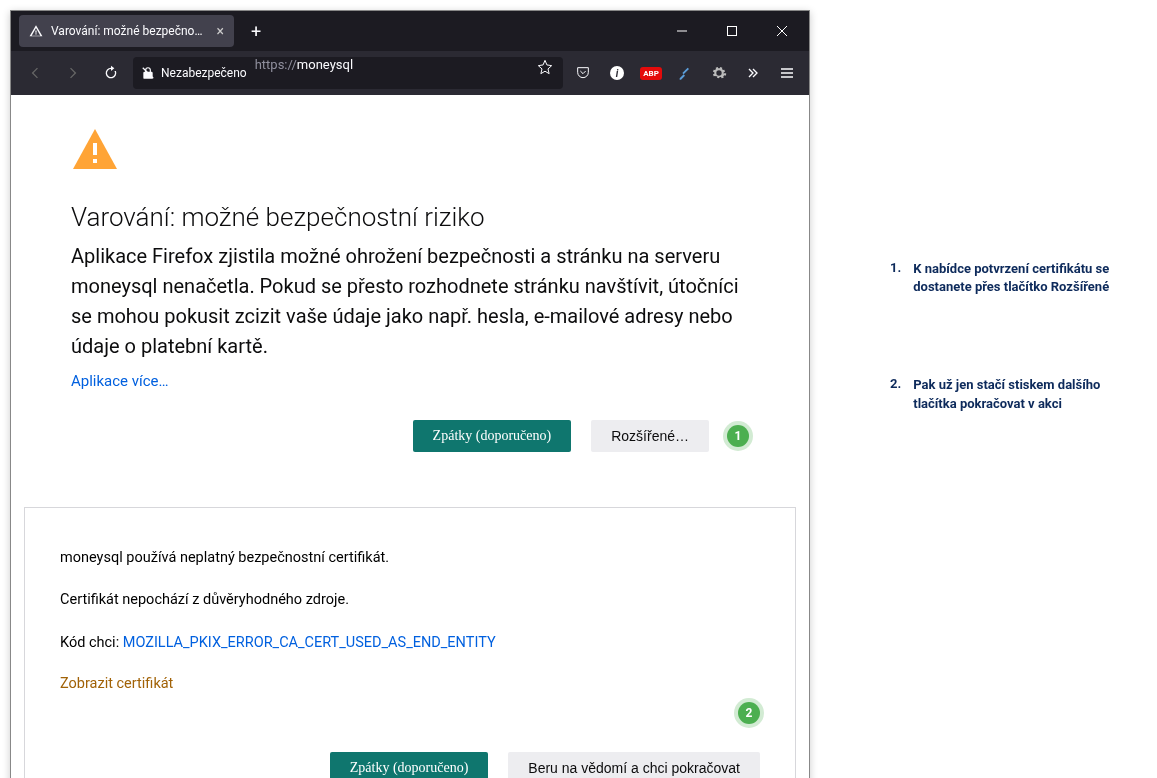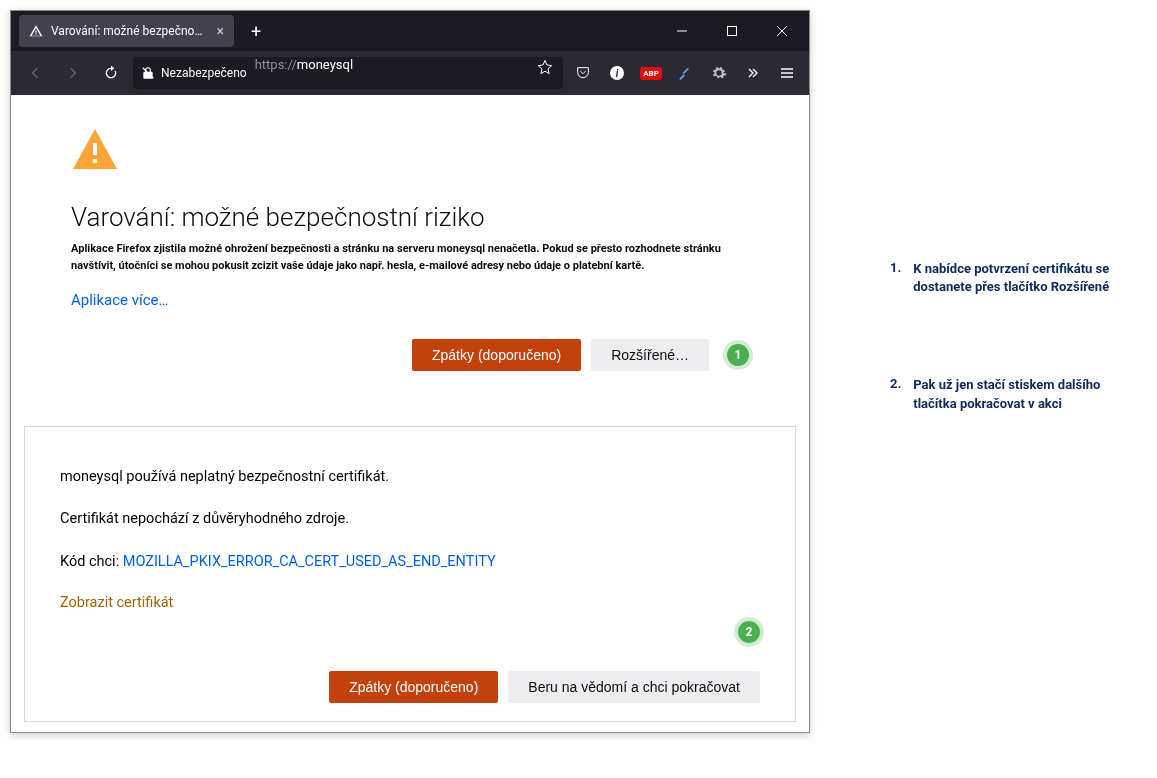--- a/index.html
+++ b/index.html
@@ -207,25 +207,24 @@
       height: 48px;
     }
     .page-title {
       font-size: 26px;
       font-weight: 300;
       margin-top: 25px;
       margin-bottom: 9px;
       color: #0c0c0d;
     }
     .page-text {
-      font-size: 11px;
+      font-size: 20px;
       line-height: 1.5;
-      margin-bottom: 16px;
+      margin-bottom: 10px;
       color: #0c0c0d;
-      font-weight: bold;
     }
     .learn-more {
       color: #0060df;
       text-decoration: none;
       font-size: 15px;
       cursor: pointer;
     }
     .button-row {
       display: flex;
       justify-content: flex-end;
@@ -234,26 +233,28 @@
       align-items: center;
     }
     .btn {
       padding: 8px 20px;
       border: none;
       border-radius: 2px;
       font-size: 14px;
       cursor: pointer;
     }
     .btn-primary {
-      background: #c2410c;
+      background: #0f766e;
       color: #fff;
+      font-family: Liberation Serif, serif;
     }
     .btn-secondary {
       background: #ededf0;
       color: #0c0c0d;
+      margin-left: 10px;
     }
     .callout-badge {
       width: 22px;
       height: 22px;
       border-radius: 50%;
       background: #4caf50;
       color: #fff;
       font-size: 12px;
       font-weight: bold;
       display: inline-flex;

